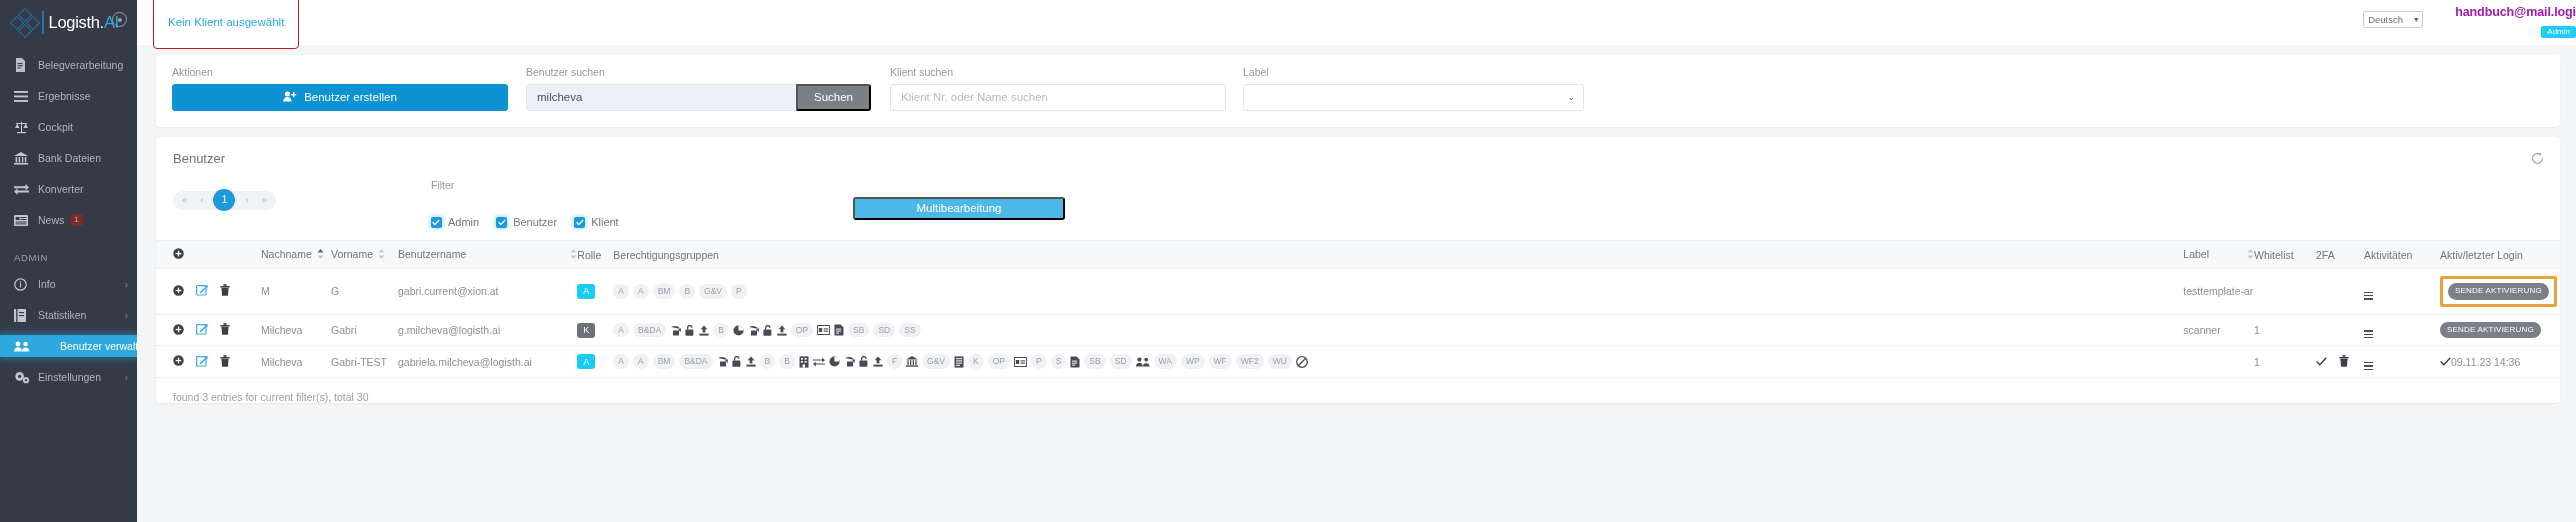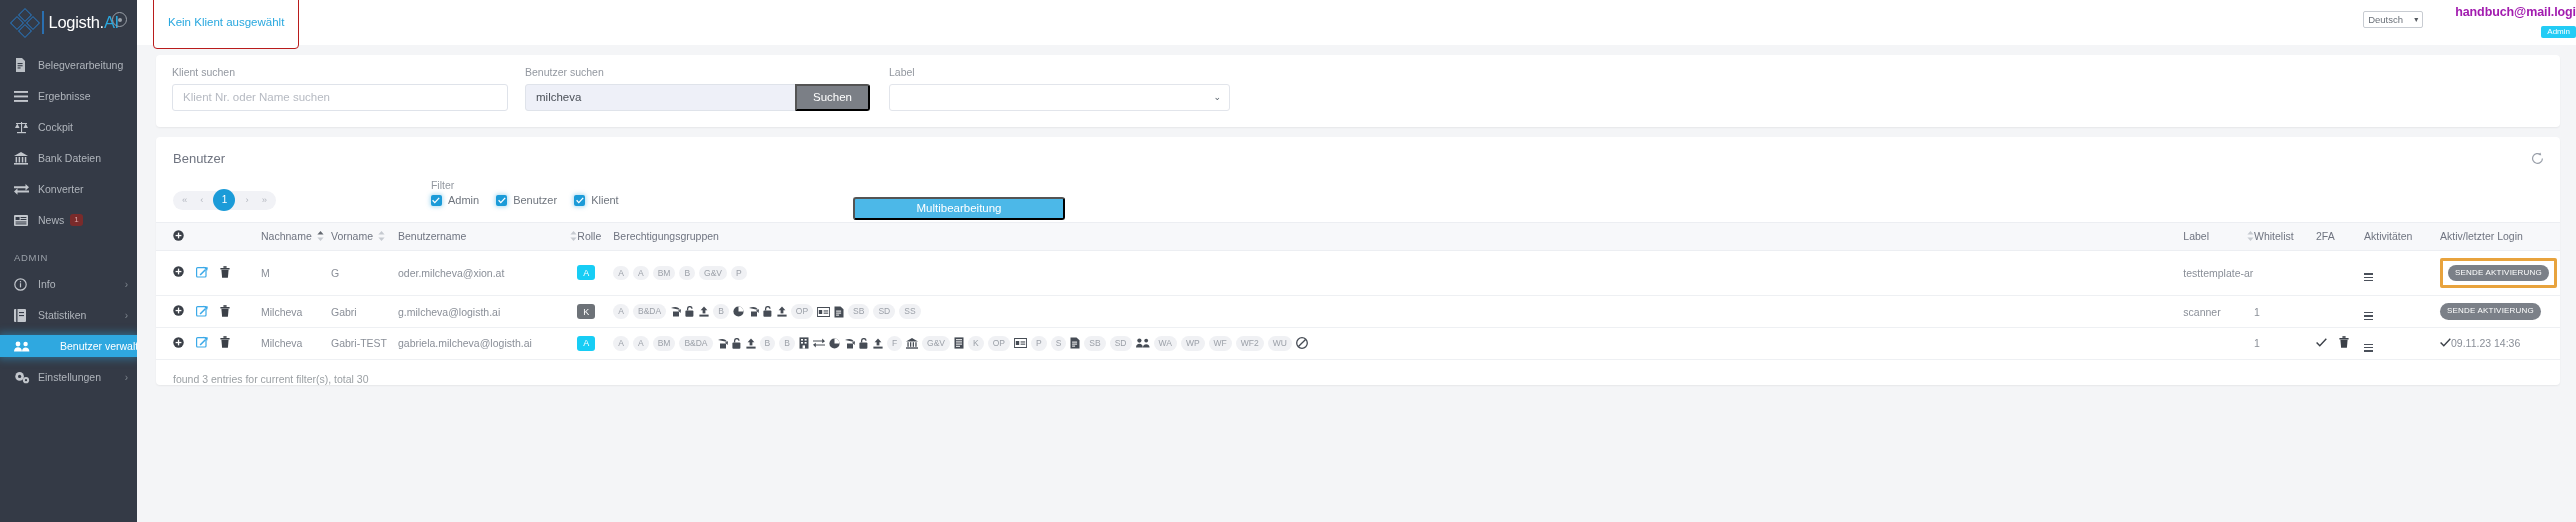--- a/index.html
+++ b/index.html
@@ -137,21 +137,21 @@
     background:#f1f2f6; border-radius:14px; height:19px; display:flex; align-items:center;
     padding:0 9px; gap:13px; margin-top:11px;
   }
   .pager span { font-size:9.5px; color:#b4b8c0; line-height:1; }
   .pager .cur {
     background:#1b9bd8; color:#fff; width:22px; height:22px; border-radius:50%;
     display:flex; align-items:center; justify-content:center; font-size:10px;
     margin:0 -3px;
   }
   .filterbox { margin-left:155px; }
-  .filterbox .flabel { margin-bottom:4px; }
+  .filterbox .flabel { margin-bottom:26px; }
   .checks { display:flex; gap:17px; }
   .chk { display:flex; align-items:center; gap:6px; font-size:11px; color:#6f757e; }
   .chkbox {
     width:11px; height:11px; background:#1b9bd8; border-radius:2px;
     display:flex; align-items:center; justify-content:center;
     box-shadow:0 0 4px 1px rgba(27,155,216,.35);
   }
   .chkbox svg { display:block; }
   .btn-multi {
     position:absolute; left:697px; top:31px; width:212px; height:23px;
@@ -363,33 +363,47 @@
           <span class="chev">▾</span>
         </div>
         <div class="userblock">
           <div class="user-mail">handbuch@mail.logi</div>
           <div><span class="user-role">Admin</span></div>
         </div>
       </div>
     </header>
 
     <div class="card filter-card">
-
-      <div class="fgroup clientq">
-        <div class="flabel">Klient suchen</div>
-        <div class="input-row">
-          <div class="text-input plain">Klient Nr. oder Name suchen</div>
-        </div>
+      <div class="fgroup actions">
+        <div class="flabel">Aktionen</div>
+        <button class="btn-primary">
+          <span>
+            <svg width="14" height="11" viewBox="0 0 14 11">
+                <circle cx="4.4" cy="3" r="2.5" fill="#fff"></circle>
+                <path d="M0.2 10.6 C0.2 7.5 2.2 6.1 4.4 6.1 C6.6 6.1 8.6 7.5 8.6 10.6 Z" fill="#fff"></path>
+                <rect x="10" y="1.2" width="1.4" height="5" fill="#fff"></rect>
+                <rect x="8.2" y="3" width="5" height="1.4" fill="#fff"></rect>
+              </svg>
+          </span>
+          <span>Benutzer erstellen</span>
+        </button>
       </div>
 
       <div class="fgroup userq">
         <div class="flabel">Benutzer suchen</div>
         <div class="input-row">
           <div class="text-input with-btn">milcheva</div>
           <button class="btn-search">Suchen</button>
+        </div>
+      </div>
+
+      <div class="fgroup clientq">
+        <div class="flabel">Klient suchen</div>
+        <div class="input-row">
+          <div class="text-input plain">Klient Nr. oder Name suchen</div>
         </div>
       </div>
 
       <div class="fgroup label">
         <div class="flabel">Label</div>
         <div class="select-input">
           <span class="chev">⌄</span>
         </div>
       </div>
     </div>
@@ -498,21 +512,21 @@
                     </svg></span>
                 <span class="ico-trash"><svg width="10" height="12" viewBox="0 0 10 12">
                       <rect x="0.4" y="2" width="9.2" height="1.5" fill="currentColor"></rect>
                       <rect x="3.4" y="0.2" width="3.2" height="1.6" fill="currentColor"></rect>
                       <path d="M1.4 3.8 H8.6 L7.9 11.8 H2.1 Z" fill="currentColor"></path>
                     </svg></span>
               </div>
             </td>
             <td>M</td>
             <td>G</td>
-            <td>oder.milcheva@xion.at</td>
+            <td>gabri.current@xion.at</td>
             <td><span class="rolebadge a">A</span></td>
             <td>
                 <div class="chips">
                   <span class="chip">A</span>
                   <span class="chip">A</span>
                   <span class="chip">BM</span>
                   <span class="chip">B</span>
                   <span class="chip">G&amp;V</span>
                   <span class="chip">P</span>
                 </div>

